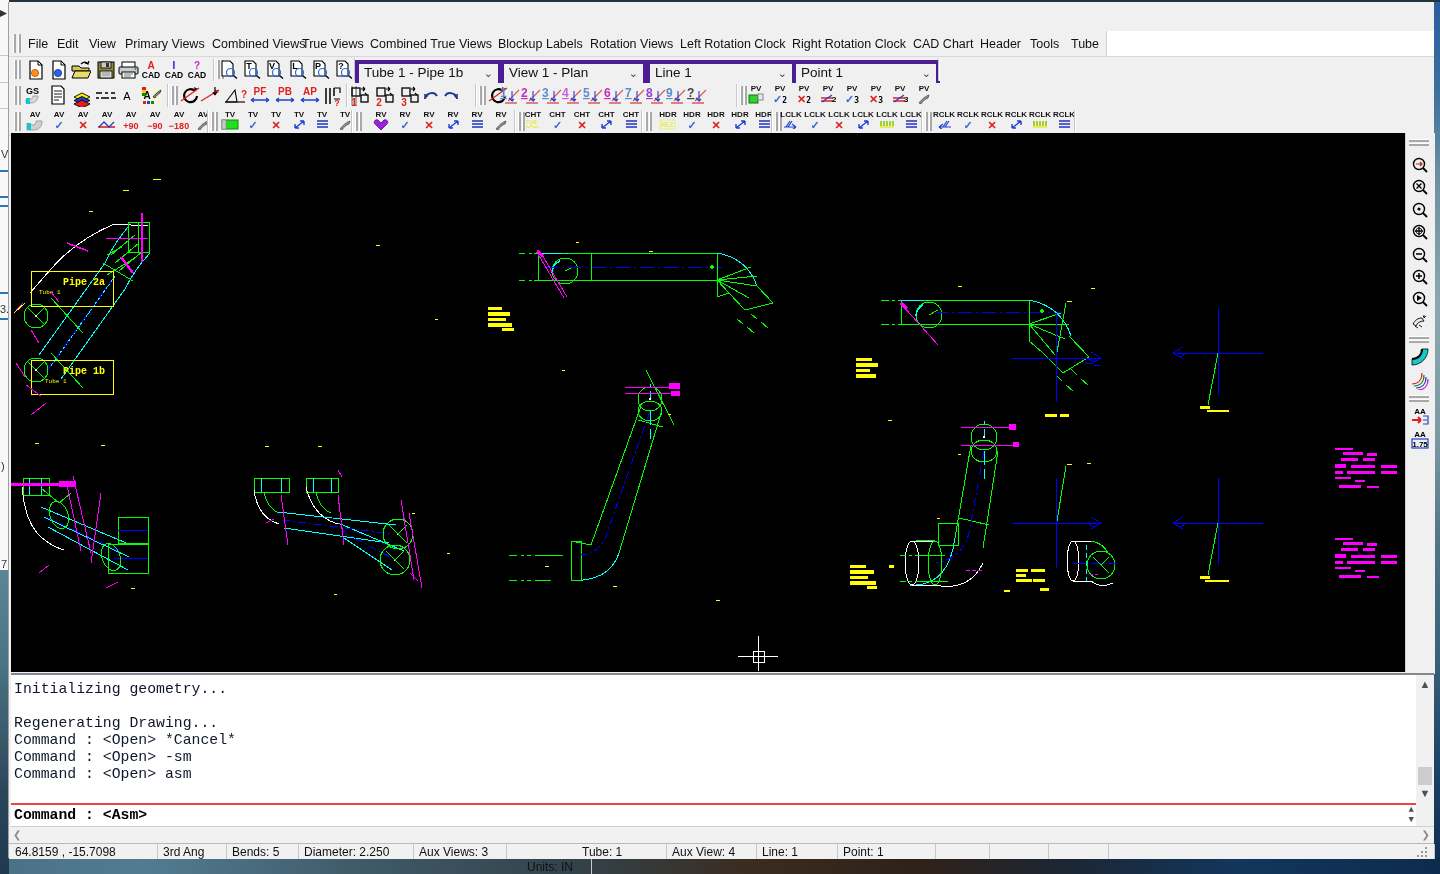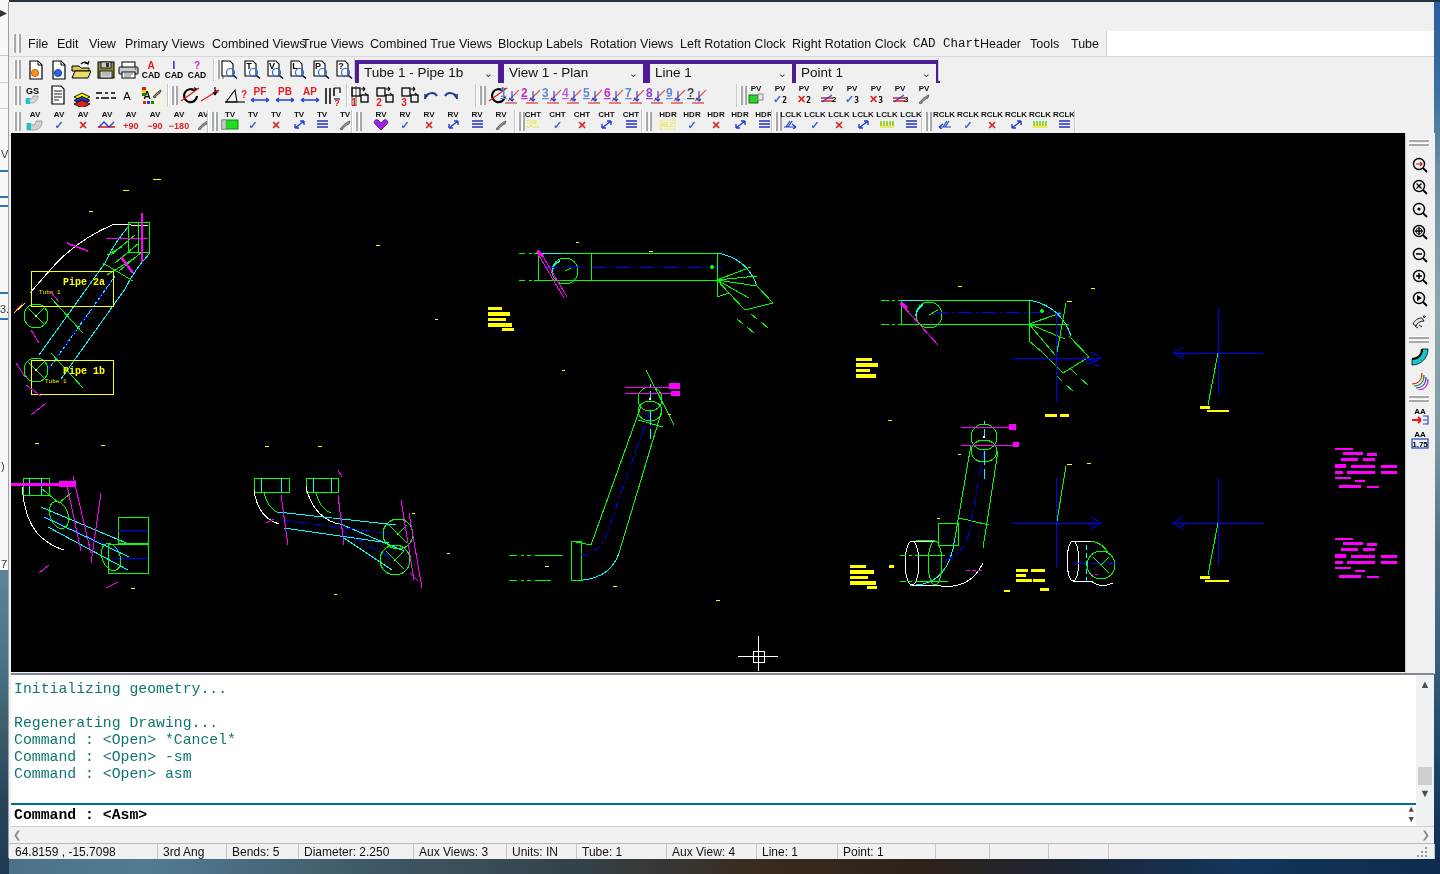--- a/index.html
+++ b/index.html
@@ -21,23 +21,23 @@
 .combo{position:absolute;top:3px;height:19px;background:#f0f0f0;border:4px solid #4c1d95;font-size:13.5px;color:#111;}
 .combo span{position:absolute;left:5px;top:1px;}
 .combo .chev{position:absolute;left:auto;right:5px;top:3px;color:#444;font-size:11px;}
 .b2{position:absolute;top:2px;width:24px;height:22px;text-align:center;}
 .b2 .t{display:block;font-size:8px;font-weight:bold;color:#111;line-height:8px;letter-spacing:0px;}
 .b2 .s{display:block;font-size:11px;line-height:12px;}
 .chk{color:#3a6bd0;font-weight:bold;}
 .crx{color:#e02020;font-weight:bold;}
 #canvas{left:2px;top:131px;width:1394px;height:539px;background:#000;}
 #rstrip{left:1396px;top:131px;width:29px;height:541px;background:#f0f0f0;border-left:1px solid #d0d0d0;}
-#console{left:2px;top:671px;width:1405px;height:128px;background:#fff;border-top:2px solid #828790;font-family:"Liberation Mono",monospace;font-size:14.8px;color:#0f766e;}
+#console{left:2px;top:671px;width:1405px;height:128px;background:#fff;border-top:2px solid #828790;font-family:"Liberation Mono",monospace;font-size:14.8px;color:#0f172a;}
 #console .ln{position:absolute;left:3px;white-space:pre;}
-#cmdline{left:2px;top:801px;width:1405px;height:23px;background:#fff;border-top:2px solid #0369a1;font-family:"Liberation Mono",monospace;font-size:14.8px;font-weight:bold;color:#000;}
+#cmdline{left:2px;top:801px;width:1405px;height:23px;background:#fff;border-top:2px solid #ef4444;font-family:"Liberation Mono",monospace;font-size:14.8px;font-weight:bold;color:#000;}
 #vscroll{left:1407px;top:671px;width:18px;height:128px;background:#f1f1f1;border-top:2px solid #828790;}
 #hscroll{left:2px;top:824px;width:1423px;height:17px;background:#f1f1f1;border-top:1px solid #d0d0d0;}
 #statusbar{left:0;top:841px;width:1425px;height:15px;background:#f1f1f1;border-top:1px solid #b8b8b8;font-size:12px;color:#111;}
 .scell{position:absolute;top:0;height:15px;border-right:1px solid #c8c8c8;}
 .scell span{position:absolute;left:6px;top:1px;white-space:nowrap;}
 .sb-arrow{color:#505050;font-size:11px;text-align:center;}
 </style>
 </head>
 <body>
 <div id="desktop" class="abs"></div>
@@ -68,21 +68,21 @@
         <div class="menuitem" style="left: 48px;">Edit</div>
         <div class="menuitem" style="left: 80px;">View</div>
         <div class="menuitem" style="left: 116px;">Primary Views</div>
         <div class="menuitem" style="left: 203px;">Combined Views</div>
         <div class="menuitem" style="left: 293px;">True Views</div>
         <div class="menuitem" style="left: 361px;">Combined True Views</div>
         <div class="menuitem" style="left: 489px;">Blockup Labels</div>
         <div class="menuitem" style="left: 581px;">Rotation Views</div>
         <div class="menuitem" style="left: 671px;">Left Rotation Clock</div>
         <div class="menuitem" style="left: 783px;">Right Rotation Clock</div>
-        <div class="menuitem" style="left: 904px; font-family: Liberation Mono, monospace;">CAD Chart</div>
+        <div class="menuitem" style="left: 904px;">CAD Chart</div>
         <div class="menuitem" style="left: 971px;">Header</div>
         <div class="menuitem" style="left: 1021px;">Tools</div>
         <div class="menuitem" style="left: 1062px;">Tube</div>
       </div>
   </div>
   <div id="toolrow1" class="toolrow abs" style="top:55px;">
       <div style="position:absolute;left:5px;top:3px;width:3px;height:19px;background:linear-gradient(90deg,#fff 0 1px,#a8a8a8 1px 3px)"></div>
       <div style="position:absolute;left:9px;top:3px;width:3px;height:19px;background:linear-gradient(90deg,#fff 0 1px,#a8a8a8 1px 3px)"></div>
       <div style="position:absolute;left:17px;top:3px;width:20px;height:20px"><svg width="20" height="20" viewBox="0 0 20 20">
           <path d="M4 1 h8 l4 4 v14 h-12 z" fill="#fff" stroke="#000" stroke-width="1.2"></path>
@@ -1017,21 +1017,21 @@
       </div>
       <div class="scell" style="left: 217px; width: 72px;">
         <span>Bends: 5</span>
       </div>
       <div class="scell" style="left: 289px; width: 115px;">
         <span>Diameter: 2.250</span>
       </div>
       <div class="scell" style="left: 404px; width: 93px;">
         <span>Aux Views: 3</span>
       </div>
-      <div class="scell" style="left: 497px; width: 70px;">
+      <div class="scell" style="left: 512px; width: 70px; margin-top: 15px;">
         <span>Units: IN</span>
       </div>
       <div class="scell" style="left: 567px; width: 90px;">
         <span>Tube: 1</span>
       </div>
       <div class="scell" style="left: 657px; width: 90px;">
         <span>Aux View: 4</span>
       </div>
       <div class="scell" style="left: 747px; width: 81px;">
         <span>Line: 1</span>

